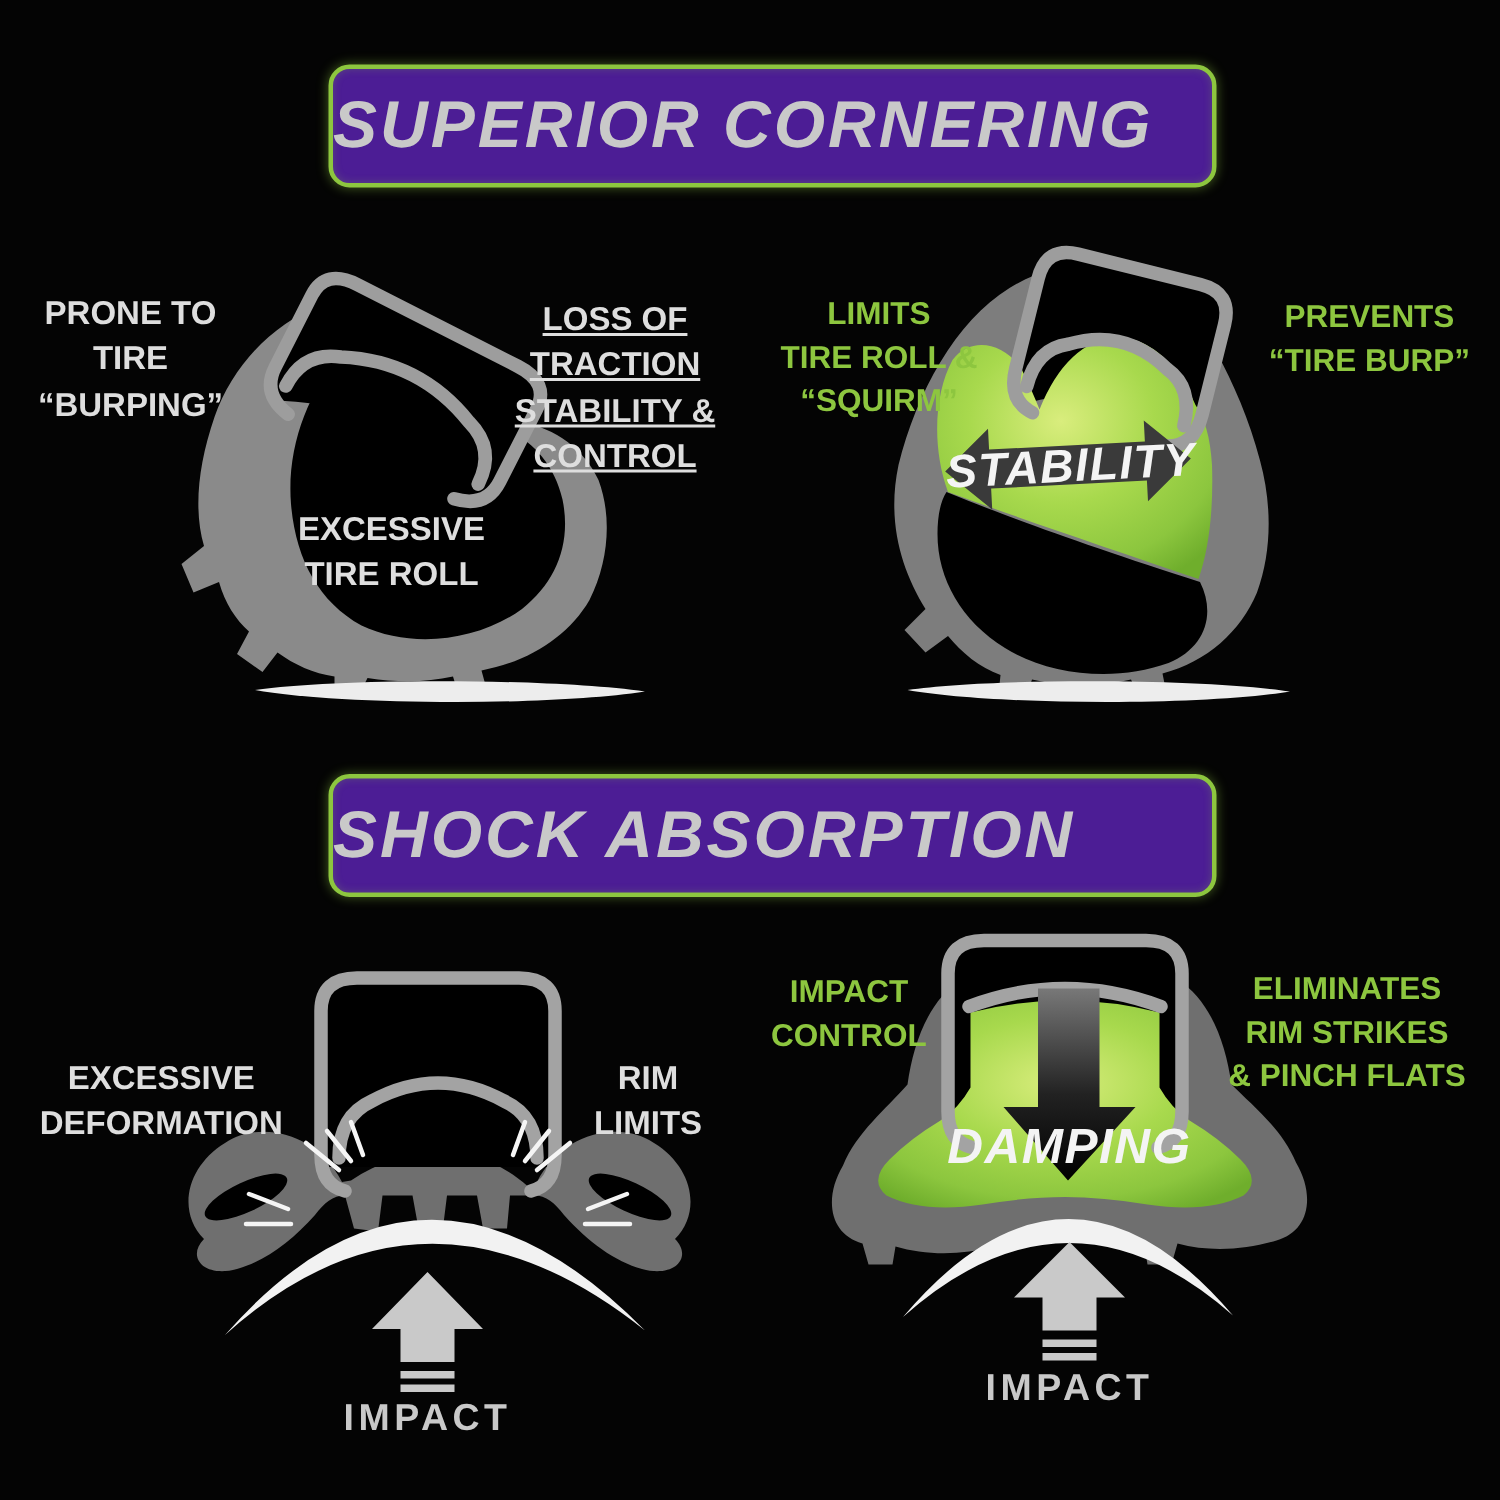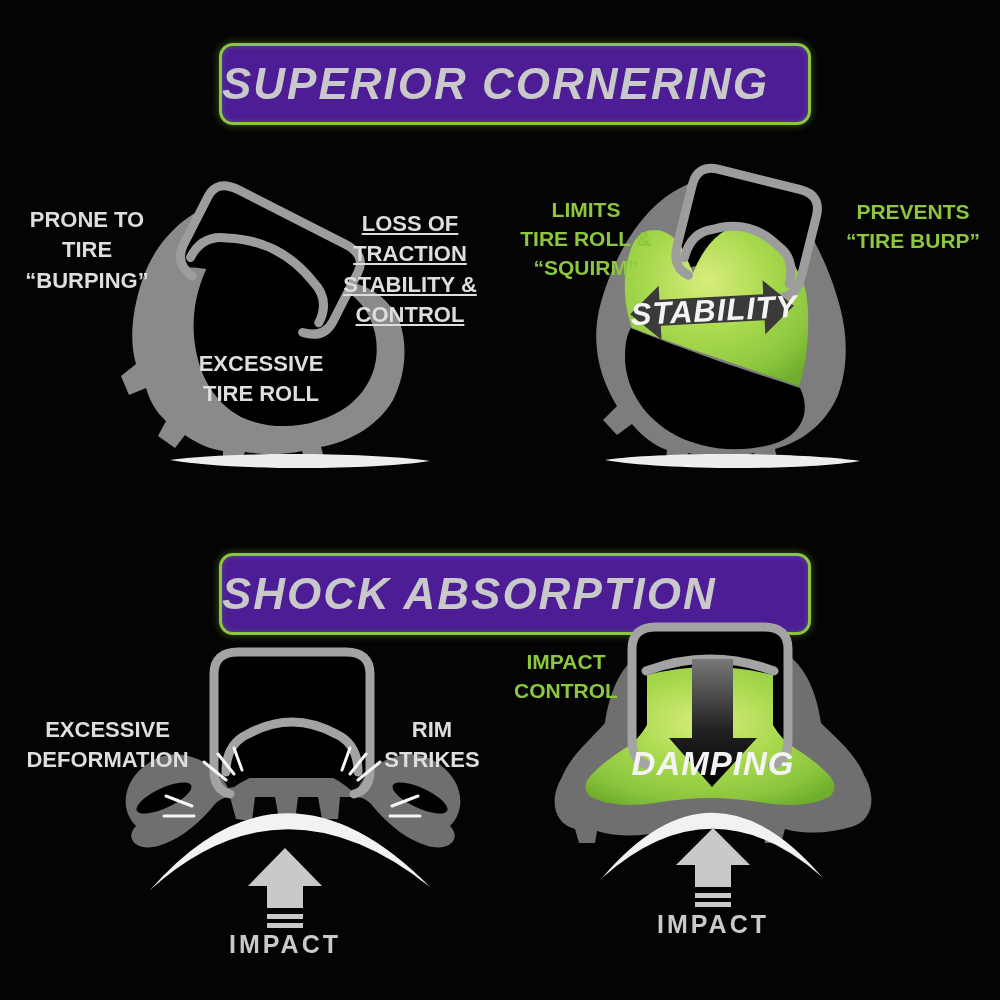--- a/index.html
+++ b/index.html
@@ -4,21 +4,21 @@
 <style>
   html,body{margin:0;padding:0;background:#000;}
   #canvas{position:relative;width:1000px;height:1000px;background:#040404;overflow:hidden;
           font-family:"Liberation Sans", sans-serif;}
   .title-box{position:absolute;left:193px;width:586px;height:76px;border:3px solid #8dc63f;
              border-radius:14px;background:#4c1d95;display:flex;align-items:center;justify-content:flex-start;
              box-shadow:0 0 8px rgba(141,198,63,.45), inset 0 0 6px rgba(141,198,63,.25);margin-left:26px;}
   .title-text{font-style:italic;font-weight:bold;font-size:44px;color:#c9c9c9;letter-spacing:2px;
               white-space:nowrap;}
   .label{position:absolute;font-weight:bold;text-align:center;white-space:pre-line;line-height:1.38;}
-  .label.white{color:#dedede;font-size:22px;margin-top:11px;}
+  .label.white{color:#dedede;font-size:22px;}
   .label.green{color:#8dc63f;font-size:21px;}
   .illus{position:absolute;}
   svg{display:block;overflow:visible;}
   .svg-italic{font-style:italic;font-weight:bold;fill:#f4f4f4;}
   .impact-text{font-weight:bold;fill:#c9c9c9;letter-spacing:3px;}
 </style>
 </head>
 <body>
 
 <div id="canvas">
@@ -114,21 +114,21 @@
       <path fill="#ededed" d="M 30,302 C 85,294 225,294 285,303 C 225,313 85,312 30,302 Z"></path>
     </svg>
   </div>
 
   <div class="label green" style="left:833px;top:198px;width:160px;">PREVENTS
 “TIRE BURP”</div>
   <div class="label green" style="left:505px;top:196px;width:162px;">LIMITS
 TIRE ROLL &amp;
 “SQUIRM”</div>
 
-  <div class="title-box" style="top:553px;">
+  <div class="title-box" style="top:516px;">
     <span class="title-text">SHOCK ABSORPTION</span>
   </div>
 
   <div class="illus" style="left:112px;top:640px;">
     <svg width="360" height="335" viewBox="0 0 360 335">
 
       <path fill="#6f6f6f" d="
         M 116,148 C 100,116 62,106 38,122 C 12,138 6,168 24,186
         C 12,198 24,212 46,206 C 64,201 82,188 98,170
         C 104,162 110,157 118,157
@@ -168,21 +168,21 @@
         <rect x="155" y="274" width="36" height="5"></rect>
         <rect x="155" y="283" width="36" height="5"></rect>
       </g>
       <text class="impact-text" x="173" y="313" text-anchor="middle" font-size="25">IMPACT</text>
     </svg>
   </div>
 
   <div class="label white" style="left:5px;top:704px;width:205px;">EXCESSIVE
 DEFORMATION</div>
   <div class="label white" style="left:372px;top:704px;width:120px;">RIM
-STRIKES</div>
+LIMITS</div>
 
   <div class="illus" style="left:545px;top:615px;">
     <svg width="360" height="340" viewBox="0 0 360 340">
       <defs>
         <radialGradient id="greenShock" cx="48%" cy="40%" r="70%">
           <stop offset="0%" stop-color="#d9ed7d"></stop>
           <stop offset="45%" stop-color="#a8d94d"></stop>
           <stop offset="80%" stop-color="#8cc63e"></stop>
           <stop offset="100%" stop-color="#6fae2c"></stop>
         </radialGradient>
@@ -227,14 +227,17 @@
         <polygon points="168,213 131,250 150,250 150,272 186,272 186,250 205,250"></polygon>
         <rect x="150" y="278" width="36" height="5"></rect>
         <rect x="150" y="287" width="36" height="5"></rect>
       </g>
       <text class="impact-text" x="168" y="318" text-anchor="middle" font-size="25">IMPACT</text>
     </svg>
   </div>
 
   <div class="label green" style="left:500px;top:648px;width:132px;">IMPACT
 CONTROL</div>
+  <div class="label green" style="left:802px;top:646px;width:192px;">ELIMINATES
+RIM STRIKES
+&amp; PINCH FLATS</div>
 
 </div>
 
 </body></html>

